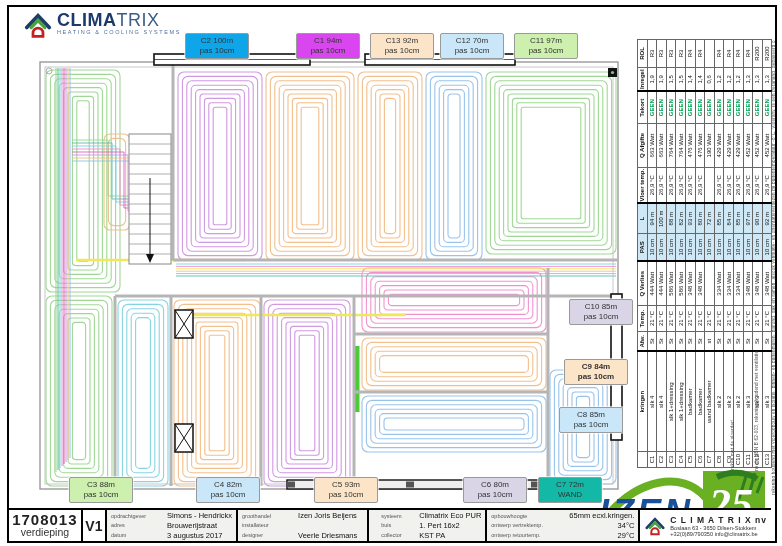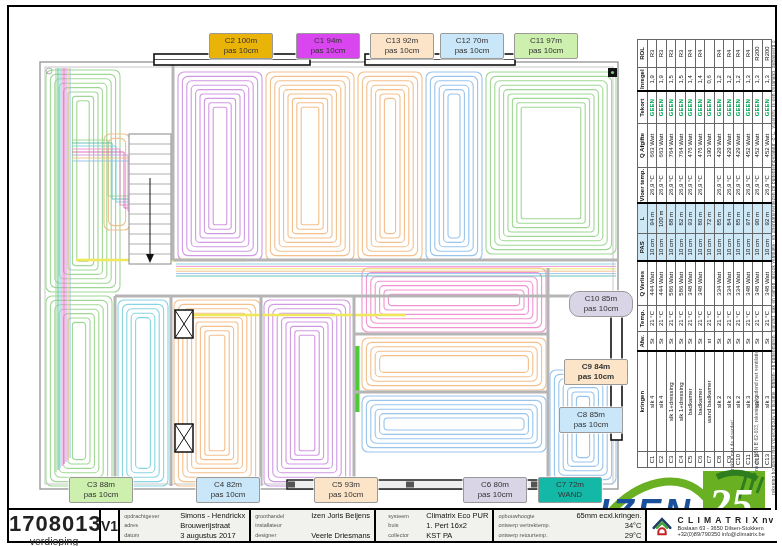--- a/index.html
+++ b/index.html
@@ -41,41 +41,52 @@
   #legend-swatch{position:absolute;left:707px;top:505px;width:9px;height:15px;background:#ffe81a;border:1.5px solid #000;}
 
   
   #izen{position:absolute;left:588px;top:462px;}
 
   
   #tblock{position:absolute;left:0px;bottom:0px;width:762px;height:31px;border-top:2px solid #000;
           display:flex;background:#f1f1ee;}
   #tblock .sec{border-right:2px solid #000;height:100%;box-sizing:border-box;}
   #tb-num{width:92px;background:#fff;text-align:center;}
-  #tb-num .big{font-size:22px;font-weight:800;letter-spacing:1px;margin-top:1px;}
+  #tb-num .big{font-size:15px;font-weight:800;letter-spacing:1px;margin-top:1px;}
   #tb-num .small{font-size:10.5px;color:#333;margin-top:-2px;}
   #tb-ver{width:30px;display:flex;align-items:center;justify-content:center;background:#fff;
           font-size:14px;font-weight:800;}
   .fgrid{display:grid;grid-template-rows:repeat(3,1fr);align-content:center;padding:1px 4px;box-sizing:border-box;}
   .frow{display:flex;align-items:center;gap:4px;}
   .flab{font-size:5.5px;color:#555;width:52px;flex:none;}
   .fval{font-size:7.5px;font-weight:400;color:#111;white-space:nowrap;}
   #tb-sys .flab{width:34px;}
   #tb-des .flab{width:74px;}
   #tb-des .fval{margin-left:auto;}
   #tb-co{flex:1;border-right:none;background:#fff;display:flex;align-items:center;gap:4px;padding:2px 4px;box-sizing:border-box;}
   #tb-co .cn{font-size:8.5px;font-weight:800;letter-spacing:1px;white-space:nowrap;}
   #tb-co .ca{font-size:5.6px;color:#333;white-space:nowrap;}
 </style>
 </head>
 <body>
 <div id="page">
 
 <div id="sheet">
 
+  <div id="brand">
+    <svg width="30" height="28" viewBox="0 0 24 22">
+      <path d="M3 13 L12 3.5 L21 13" fill="none" stroke="#1d3f66" stroke-width="3" stroke-linecap="round"></path>
+      <path d="M6.5 13 L12 7.5 L17.5 13" fill="none" stroke="#48a43c" stroke-width="2.6" stroke-linecap="round"></path>
+      <path d="M8 20 v-2.5 a4 4 0 0 1 8 0 V20 Z" fill="none" stroke="#c32222" stroke-width="2.2"></path>
+    </svg>
+    <div class="bt">
+      <div class="nm"><b>CLIMA</b><span>TRIX</span></div>
+      <div class="sub">HEATING &amp; COOLING SYSTEMS</div>
+    </div>
+  </div>
 
   <svg id="plan" width="610" height="480" viewBox="0 0 610 480">
     <g id="g-fields">
           <path d="M36 42 H98 A6 6 0 0 1 104 48 V258 A6 6 0 0 1 98 264 H36 A6 6 0 0 1 30 258 V48 A6 6 0 0 1 36 42 Z M39.9 46.4 H94.1 A5.5 5.5 0 0 1 99.6 51.9 V254.09999999999997 A5.5 5.5 0 0 1 94.1 259.59999999999997 H39.9 A5.5 5.5 0 0 1 34.4 254.09999999999997 V51.9 A5.5 5.5 0 0 1 39.9 46.4 Z M43.8 50.8 H90.19999999999999 A5 5 0 0 1 95.19999999999999 55.8 V250.2 A5 5 0 0 1 90.19999999999999 255.2 H43.8 A5 5 0 0 1 38.8 250.2 V55.8 A5 5 0 0 1 43.8 50.8 Z M47.7 55.2 H86.3 A4.5 4.5 0 0 1 90.8 59.7 V246.3 A4.5 4.5 0 0 1 86.3 250.8 H47.7 A4.5 4.5 0 0 1 43.2 246.3 V59.7 A4.5 4.5 0 0 1 47.7 55.2 Z M51.6 59.6 H82.4 A4 4 0 0 1 86.4 63.6 V242.4 A4 4 0 0 1 82.4 246.4 H51.6 A4 4 0 0 1 47.6 242.4 V63.6 A4 4 0 0 1 51.6 59.6 Z M55.5 64 H78.5 A3.5 3.5 0 0 1 82 67.5 V238.5 A3.5 3.5 0 0 1 78.5 242 H55.5 A3.5 3.5 0 0 1 52 238.5 V67.5 A3.5 3.5 0 0 1 55.5 64 Z M59.400000000000006 68.4 H74.6 A3 3 0 0 1 77.6 71.4 V234.6 A3 3 0 0 1 74.6 237.6 H59.400000000000006 A3 3 0 0 1 56.400000000000006 234.6 V71.4 A3 3 0 0 1 59.400000000000006 68.4 Z M63.300000000000004 72.80000000000001 H70.69999999999999 A2.5 2.5 0 0 1 73.19999999999999 75.30000000000001 V230.7 A2.5 2.5 0 0 1 70.69999999999999 233.2 H63.300000000000004 A2.5 2.5 0 0 1 60.800000000000004 230.7 V75.30000000000001 A2.5 2.5 0 0 1 63.300000000000004 72.80000000000001 Z " fill="none" stroke="#9ad68e" stroke-width="1.1" opacity="0.95"></path>
           <path d="M36 268 H90 A6 6 0 0 1 96 274 V452 A6 6 0 0 1 90 458 H36 A6 6 0 0 1 30 452 V274 A6 6 0 0 1 36 268 Z M39.9 272.4 H86.1 A5.5 5.5 0 0 1 91.6 277.9 V448.09999999999997 A5.5 5.5 0 0 1 86.1 453.59999999999997 H39.9 A5.5 5.5 0 0 1 34.4 448.09999999999997 V277.9 A5.5 5.5 0 0 1 39.9 272.4 Z M43.8 276.8 H82.19999999999999 A5 5 0 0 1 87.19999999999999 281.8 V444.20000000000005 A5 5 0 0 1 82.19999999999999 449.20000000000005 H43.8 A5 5 0 0 1 38.8 444.20000000000005 V281.8 A5 5 0 0 1 43.8 276.8 Z M47.7 281.2 H78.3 A4.5 4.5 0 0 1 82.8 285.7 V440.29999999999995 A4.5 4.5 0 0 1 78.3 444.79999999999995 H47.7 A4.5 4.5 0 0 1 43.2 440.29999999999995 V285.7 A4.5 4.5 0 0 1 47.7 281.2 Z M51.6 285.6 H74.4 A4 4 0 0 1 78.4 289.6 V436.40000000000003 A4 4 0 0 1 74.4 440.40000000000003 H51.6 A4 4 0 0 1 47.6 436.40000000000003 V289.6 A4 4 0 0 1 51.6 285.6 Z M55.5 290 H70.5 A3.5 3.5 0 0 1 74 293.5 V432.5 A3.5 3.5 0 0 1 70.5 436 H55.5 A3.5 3.5 0 0 1 52 432.5 V293.5 A3.5 3.5 0 0 1 55.5 290 Z M59.400000000000006 294.4 H66.6 A3 3 0 0 1 69.6 297.4 V428.59999999999997 A3 3 0 0 1 66.6 431.59999999999997 H59.400000000000006 A3 3 0 0 1 56.400000000000006 428.59999999999997 V297.4 A3 3 0 0 1 59.400000000000006 294.4 Z " fill="none" stroke="#9ad68e" stroke-width="1.1" opacity="0.95"></path>
           <path d="M94 106 H108 A6 6 0 0 1 114 112 V196 A6 6 0 0 1 108 202 H94 A6 6 0 0 1 88 196 V112 A6 6 0 0 1 94 106 Z M97.9 110.4 H104.10000000000001 A5.5 5.5 0 0 1 109.60000000000001 115.9 V192.10000000000002 A5.5 5.5 0 0 1 104.10000000000001 197.60000000000002 H97.9 A5.5 5.5 0 0 1 92.4 192.10000000000002 V115.9 A5.5 5.5 0 0 1 97.9 110.4 Z " fill="none" stroke="#f2bc86" stroke-width="1.1" opacity="0.95"></path>
           <path d="M108 272 H146 A6 6 0 0 1 152 278 V452 A6 6 0 0 1 146 458 H108 A6 6 0 0 1 102 452 V278 A6 6 0 0 1 108 272 Z M111.9 276.4 H142.10000000000002 A5.5 5.5 0 0 1 147.60000000000002 281.9 V448.09999999999997 A5.5 5.5 0 0 1 142.10000000000002 453.59999999999997 H111.9 A5.5 5.5 0 0 1 106.4 448.09999999999997 V281.9 A5.5 5.5 0 0 1 111.9 276.4 Z M115.8 280.8 H138.2 A5 5 0 0 1 143.2 285.8 V444.20000000000005 A5 5 0 0 1 138.2 449.20000000000005 H115.8 A5 5 0 0 1 110.8 444.20000000000005 V285.8 A5 5 0 0 1 115.8 280.8 Z M119.7 285.2 H134.3 A4.5 4.5 0 0 1 138.8 289.7 V440.29999999999995 A4.5 4.5 0 0 1 134.3 444.79999999999995 H119.7 A4.5 4.5 0 0 1 115.2 440.29999999999995 V289.7 A4.5 4.5 0 0 1 119.7 285.2 Z M123.6 289.6 H130.39999999999998 A4 4 0 0 1 134.39999999999998 293.6 V436.40000000000003 A4 4 0 0 1 130.39999999999998 440.40000000000003 H123.6 A4 4 0 0 1 119.6 436.40000000000003 V293.6 A4 4 0 0 1 123.6 289.6 Z " fill="none" stroke="#7fd2e2" stroke-width="1.1" opacity="0.95"></path>
           <path d="M164 272 H238 A6 6 0 0 1 244 278 V452 A6 6 0 0 1 238 458 H164 A6 6 0 0 1 158 452 V278 A6 6 0 0 1 164 272 Z M167.9 276.4 H234.10000000000002 A5.5 5.5 0 0 1 239.60000000000002 281.9 V448.09999999999997 A5.5 5.5 0 0 1 234.10000000000002 453.59999999999997 H167.9 A5.5 5.5 0 0 1 162.4 448.09999999999997 V281.9 A5.5 5.5 0 0 1 167.9 276.4 Z M171.8 280.8 H230.20000000000002 A5 5 0 0 1 235.20000000000002 285.8 V444.20000000000005 A5 5 0 0 1 230.20000000000002 449.20000000000005 H171.8 A5 5 0 0 1 166.8 444.20000000000005 V285.8 A5 5 0 0 1 171.8 280.8 Z M175.7 285.2 H226.29999999999998 A4.5 4.5 0 0 1 230.79999999999998 289.7 V440.29999999999995 A4.5 4.5 0 0 1 226.29999999999998 444.79999999999995 H175.7 A4.5 4.5 0 0 1 171.2 440.29999999999995 V289.7 A4.5 4.5 0 0 1 175.7 285.2 Z M179.6 289.6 H222.39999999999998 A4 4 0 0 1 226.39999999999998 293.6 V436.40000000000003 A4 4 0 0 1 222.39999999999998 440.40000000000003 H179.6 A4 4 0 0 1 175.6 436.40000000000003 V293.6 A4 4 0 0 1 179.6 289.6 Z M183.5 294 H218.5 A3.5 3.5 0 0 1 222 297.5 V432.5 A3.5 3.5 0 0 1 218.5 436 H183.5 A3.5 3.5 0 0 1 180 432.5 V297.5 A3.5 3.5 0 0 1 183.5 294 Z M187.4 298.4 H214.6 A3 3 0 0 1 217.6 301.4 V428.59999999999997 A3 3 0 0 1 214.6 431.59999999999997 H187.4 A3 3 0 0 1 184.4 428.59999999999997 V301.4 A3 3 0 0 1 187.4 298.4 Z M191.3 302.8 H210.7 A2.5 2.5 0 0 1 213.2 305.3 V424.7 A2.5 2.5 0 0 1 210.7 427.2 H191.3 A2.5 2.5 0 0 1 188.8 424.7 V305.3 A2.5 2.5 0 0 1 191.3 302.8 Z M195.2 307.2 H206.79999999999998 A2 2 0 0 1 208.79999999999998 309.2 V420.79999999999995 A2 2 0 0 1 206.79999999999998 422.79999999999995 H195.2 A2 2 0 0 1 193.2 420.79999999999995 V309.2 A2 2 0 0 1 195.2 307.2 Z " fill="none" stroke="#f2bc86" stroke-width="1.1" opacity="0.95"></path>
           <path d="M254 272 H328 A6 6 0 0 1 334 278 V452 A6 6 0 0 1 328 458 H254 A6 6 0 0 1 248 452 V278 A6 6 0 0 1 254 272 Z M257.9 276.4 H324.1 A5.5 5.5 0 0 1 329.6 281.9 V448.09999999999997 A5.5 5.5 0 0 1 324.1 453.59999999999997 H257.9 A5.5 5.5 0 0 1 252.4 448.09999999999997 V281.9 A5.5 5.5 0 0 1 257.9 276.4 Z M261.8 280.8 H320.20000000000005 A5 5 0 0 1 325.20000000000005 285.8 V444.20000000000005 A5 5 0 0 1 320.20000000000005 449.20000000000005 H261.8 A5 5 0 0 1 256.8 444.20000000000005 V285.8 A5 5 0 0 1 261.8 280.8 Z M265.7 285.2 H316.29999999999995 A4.5 4.5 0 0 1 320.79999999999995 289.7 V440.29999999999995 A4.5 4.5 0 0 1 316.29999999999995 444.79999999999995 H265.7 A4.5 4.5 0 0 1 261.2 440.29999999999995 V289.7 A4.5 4.5 0 0 1 265.7 285.2 Z M269.6 289.6 H312.40000000000003 A4 4 0 0 1 316.40000000000003 293.6 V436.40000000000003 A4 4 0 0 1 312.40000000000003 440.40000000000003 H269.6 A4 4 0 0 1 265.6 436.40000000000003 V293.6 A4 4 0 0 1 269.6 289.6 Z M273.5 294 H308.5 A3.5 3.5 0 0 1 312 297.5 V432.5 A3.5 3.5 0 0 1 308.5 436 H273.5 A3.5 3.5 0 0 1 270 432.5 V297.5 A3.5 3.5 0 0 1 273.5 294 Z M277.4 298.4 H304.59999999999997 A3 3 0 0 1 307.59999999999997 301.4 V428.59999999999997 A3 3 0 0 1 304.59999999999997 431.59999999999997 H277.4 A3 3 0 0 1 274.4 428.59999999999997 V301.4 A3 3 0 0 1 277.4 298.4 Z M281.3 302.8 H300.7 A2.5 2.5 0 0 1 303.2 305.3 V424.7 A2.5 2.5 0 0 1 300.7 427.2 H281.3 A2.5 2.5 0 0 1 278.8 424.7 V305.3 A2.5 2.5 0 0 1 281.3 302.8 Z M285.2 307.2 H296.79999999999995 A2 2 0 0 1 298.79999999999995 309.2 V420.79999999999995 A2 2 0 0 1 296.79999999999995 422.79999999999995 H285.2 A2 2 0 0 1 283.2 420.79999999999995 V309.2 A2 2 0 0 1 285.2 307.2 Z " fill="none" stroke="#cf92e2" stroke-width="1.1" opacity="0.95"></path>
           <path d="M168 44 H240 A6 6 0 0 1 246 50 V226 A6 6 0 0 1 240 232 H168 A6 6 0 0 1 162 226 V50 A6 6 0 0 1 168 44 Z M171.9 48.4 H236.10000000000002 A5.5 5.5 0 0 1 241.60000000000002 53.9 V222.1 A5.5 5.5 0 0 1 236.10000000000002 227.6 H171.9 A5.5 5.5 0 0 1 166.4 222.1 V53.9 A5.5 5.5 0 0 1 171.9 48.4 Z M175.8 52.8 H232.20000000000002 A5 5 0 0 1 237.20000000000002 57.8 V218.2 A5 5 0 0 1 232.20000000000002 223.2 H175.8 A5 5 0 0 1 170.8 218.2 V57.8 A5 5 0 0 1 175.8 52.8 Z M179.7 57.2 H228.29999999999998 A4.5 4.5 0 0 1 232.79999999999998 61.7 V214.3 A4.5 4.5 0 0 1 228.29999999999998 218.8 H179.7 A4.5 4.5 0 0 1 175.2 214.3 V61.7 A4.5 4.5 0 0 1 179.7 57.2 Z M183.6 61.6 H224.39999999999998 A4 4 0 0 1 228.39999999999998 65.6 V210.4 A4 4 0 0 1 224.39999999999998 214.4 H183.6 A4 4 0 0 1 179.6 210.4 V65.6 A4 4 0 0 1 183.6 61.6 Z M187.5 66 H220.5 A3.5 3.5 0 0 1 224 69.5 V206.5 A3.5 3.5 0 0 1 220.5 210 H187.5 A3.5 3.5 0 0 1 184 206.5 V69.5 A3.5 3.5 0 0 1 187.5 66 Z M191.4 70.4 H216.6 A3 3 0 0 1 219.6 73.4 V202.6 A3 3 0 0 1 216.6 205.6 H191.4 A3 3 0 0 1 188.4 202.6 V73.4 A3 3 0 0 1 191.4 70.4 Z M195.3 74.80000000000001 H212.7 A2.5 2.5 0 0 1 215.2 77.30000000000001 V198.7 A2.5 2.5 0 0 1 212.7 201.2 H195.3 A2.5 2.5 0 0 1 192.8 198.7 V77.30000000000001 A2.5 2.5 0 0 1 195.3 74.80000000000001 Z M199.2 79.2 H208.79999999999998 A2 2 0 0 1 210.79999999999998 81.2 V194.8 A2 2 0 0 1 208.79999999999998 196.8 H199.2 A2 2 0 0 1 197.2 194.8 V81.2 A2 2 0 0 1 199.2 79.2 Z " fill="none" stroke="#cf92e2" stroke-width="1.1" opacity="0.95"></path>
@@ -158,41 +169,41 @@
           <path d="M159 282 l18 28 M177 282 l-18 28" stroke="#111" stroke-width="1"></path>
           <rect x="159" y="396" width="18" height="28" fill="#fff" stroke="#111" stroke-width="1.5"></rect>
           <path d="M159 396 l18 28 M177 396 l-18 28" stroke="#111" stroke-width="1"></path>
           <rect x="592" y="40" width="9" height="9" fill="#111"></rect>
           <circle cx="596.5" cy="44.5" r="1.6" fill="#7ec87e"></circle>
           <circle cx="33" cy="43" r="3" fill="none" stroke="#999" stroke-width="0.8"></circle>
         </g>
   </svg>
 
   <div id="chips">
-        <div class="chip" style="left: 200px; top: 26px; background: #eab308;">
+        <div class="chip" style="left: 176px; top: 26px; background: #0ea5e9;">
           <div>C2 100m</div>
           <div>pas 10cm</div>
         </div>
         <div class="chip" style="left: 287px; top: 26px; background: #d946ef;">
           <div>C1 94m</div>
           <div>pas 10cm</div>
         </div>
         <div class="chip" style="left: 361px; top: 26px; background: rgb(251, 228, 200);">
           <div>C13 92m</div>
           <div>pas 10cm</div>
         </div>
         <div class="chip" style="left: 431px; top: 26px; background: rgb(201, 231, 248);">
           <div>C12 70m</div>
           <div>pas 10cm</div>
         </div>
         <div class="chip" style="left: 505px; top: 26px; background: rgb(205, 240, 174);">
           <div>C11 97m</div>
           <div>pas 10cm</div>
         </div>
-        <div class="chip" style="left: 560px; top: 284px; background: rgb(217, 213, 230); border-radius: 10px;">
+        <div class="chip" style="left: 560px; top: 292px; background: rgb(217, 213, 230);">
           <div>C10 85m</div>
           <div>pas 10cm</div>
         </div>
         <div class="chip" style="left: 555px; top: 352px; background: rgb(251, 228, 200); font-weight: bold;">
           <div>C9 84m</div>
           <div>pas 10cm</div>
         </div>
         <div class="chip" style="left: 550px; top: 400px; background: rgb(201, 231, 248);">
           <div>C8 85m</div>
           <div>pas 10cm</div>

